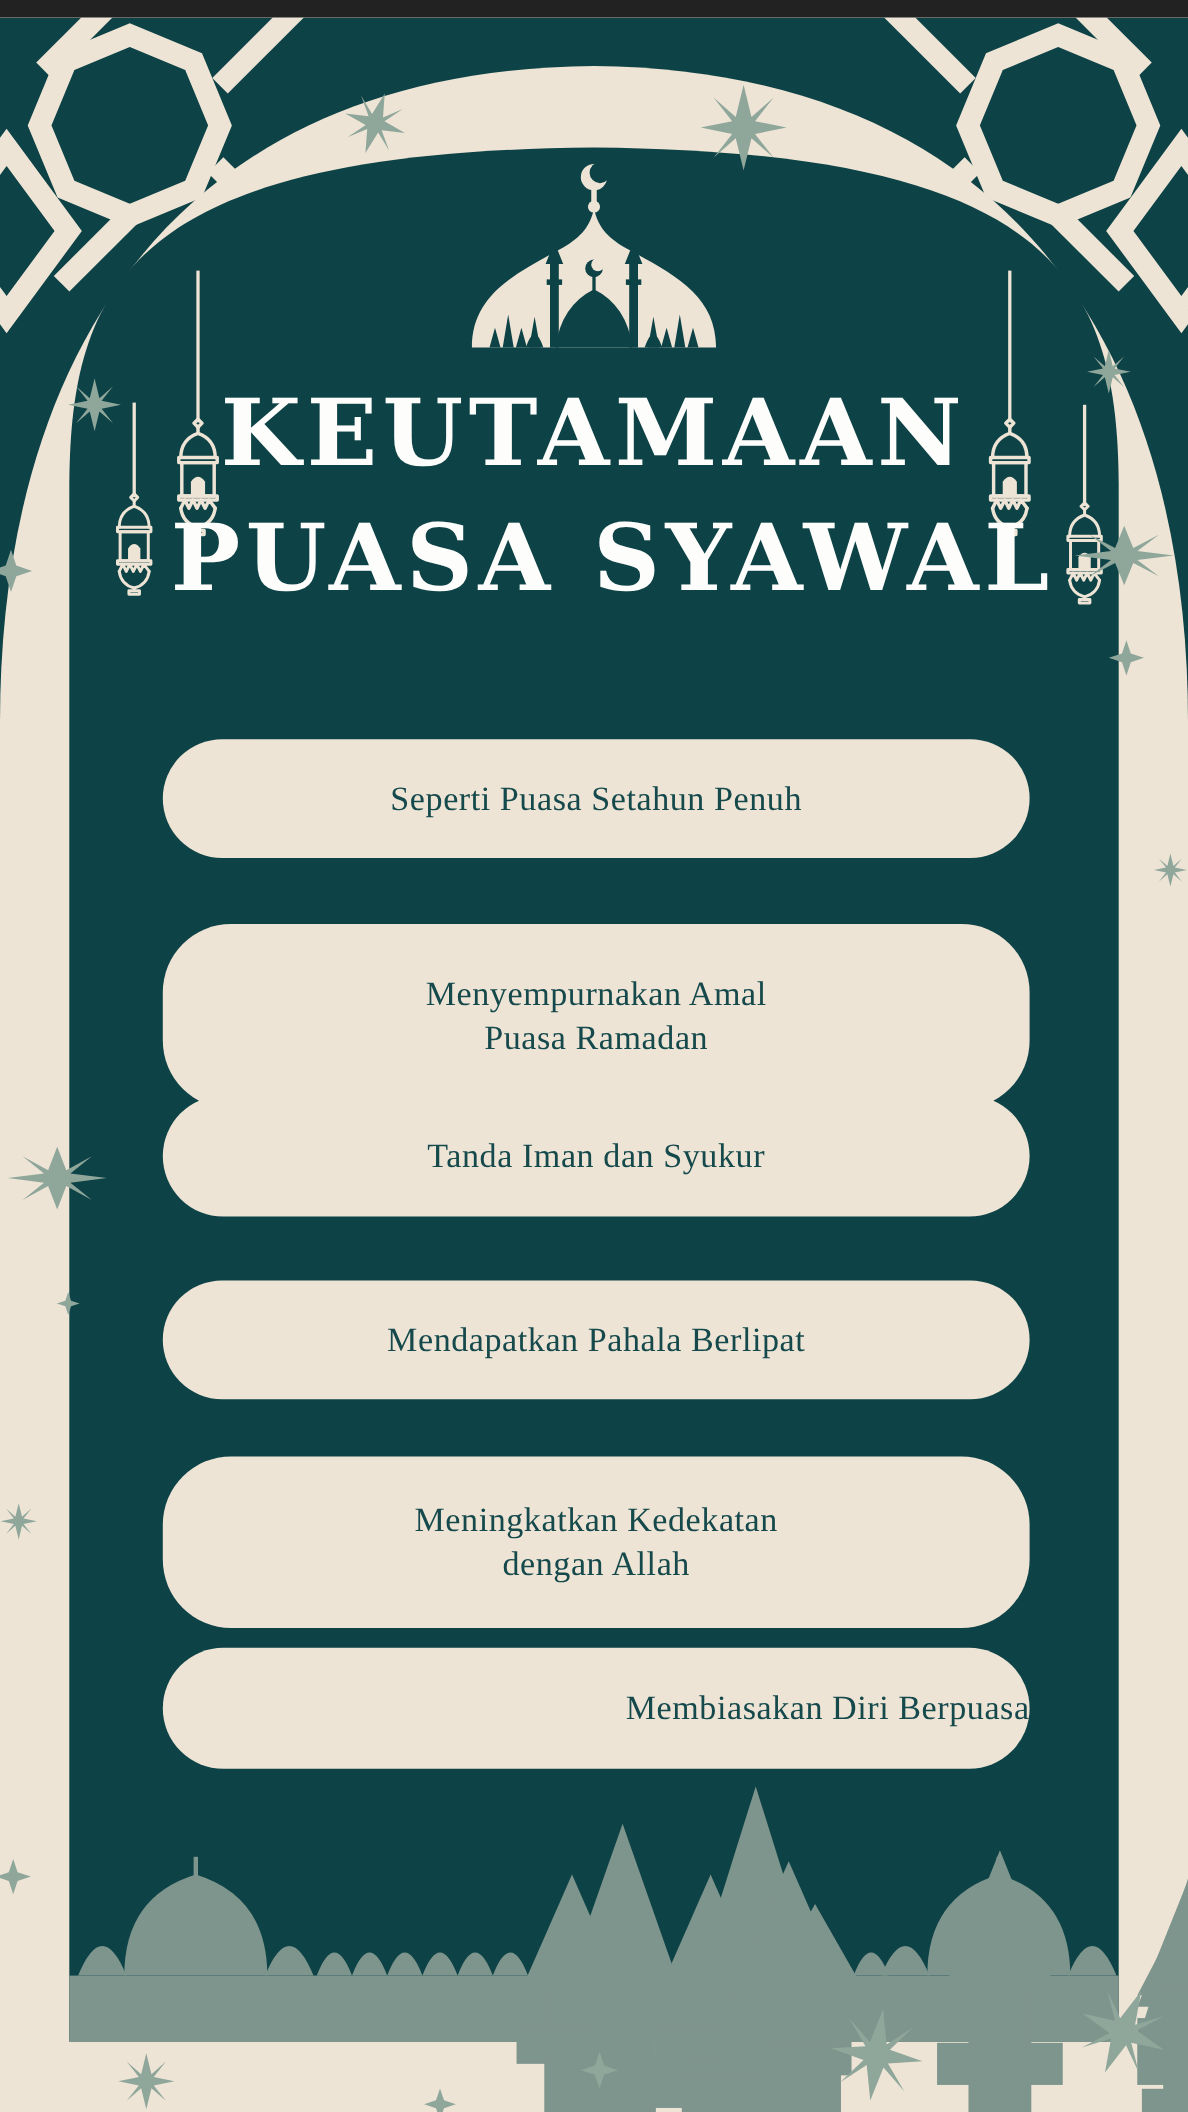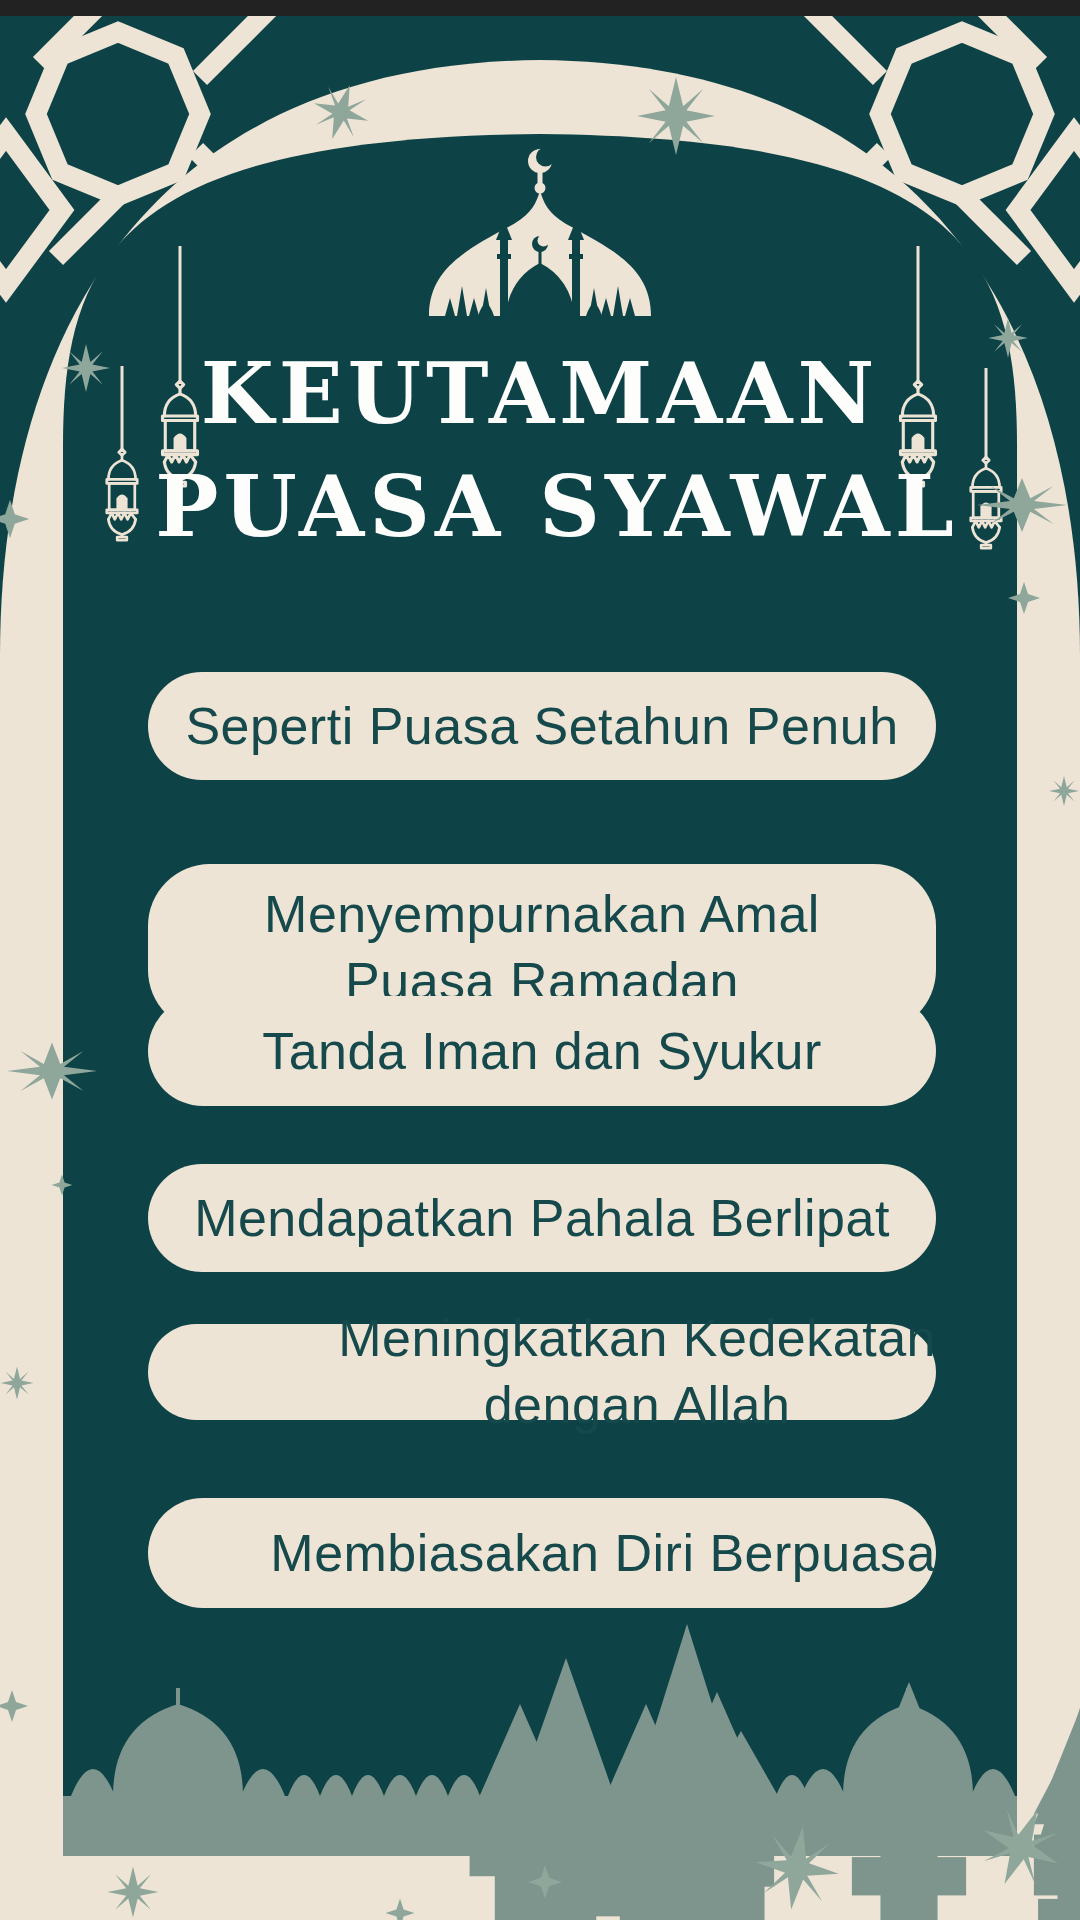--- a/index.html
+++ b/index.html
@@ -49,30 +49,31 @@
   .title-line.l2{top:443px;padding-left:17px;}
 
   
   .pill{
     position:absolute;left:148px;width:788px;
     background:var(--cream);
     border-radius:62px;
     display:flex;align-items:center;justify-content:center;
     text-align:center;
     color:var(--pill-text);
-    font-size:52px;line-height:1.28;
+    font-size:31px;line-height:1.28;
     letter-spacing:0.5px;
     white-space:pre-line;
     z-index:3;
+    font-family:Liberation Serif, serif;
   }
   .p1{top:656px;height:108px;}
-  .p2{top:848px;height:168px;}
+  .p2{top:824px;height:168px;}
   .p3{top:980px;height:110px;}
   .p4{top:1148px;height:108px;}
-  .p5{top:1308px;height:96px;justify-content:flex-end;}
+  .p5{top:1308px;height:156px;}
   .p6{top:1482px;height:110px;justify-content:flex-end;}
 
   .fx{z-index:5;pointer-events:none;}
 </style>
 </head>
 <body>
 
 <div class="poster">
 
   <svg viewBox="0 0 1080 1920" aria-hidden="true">

